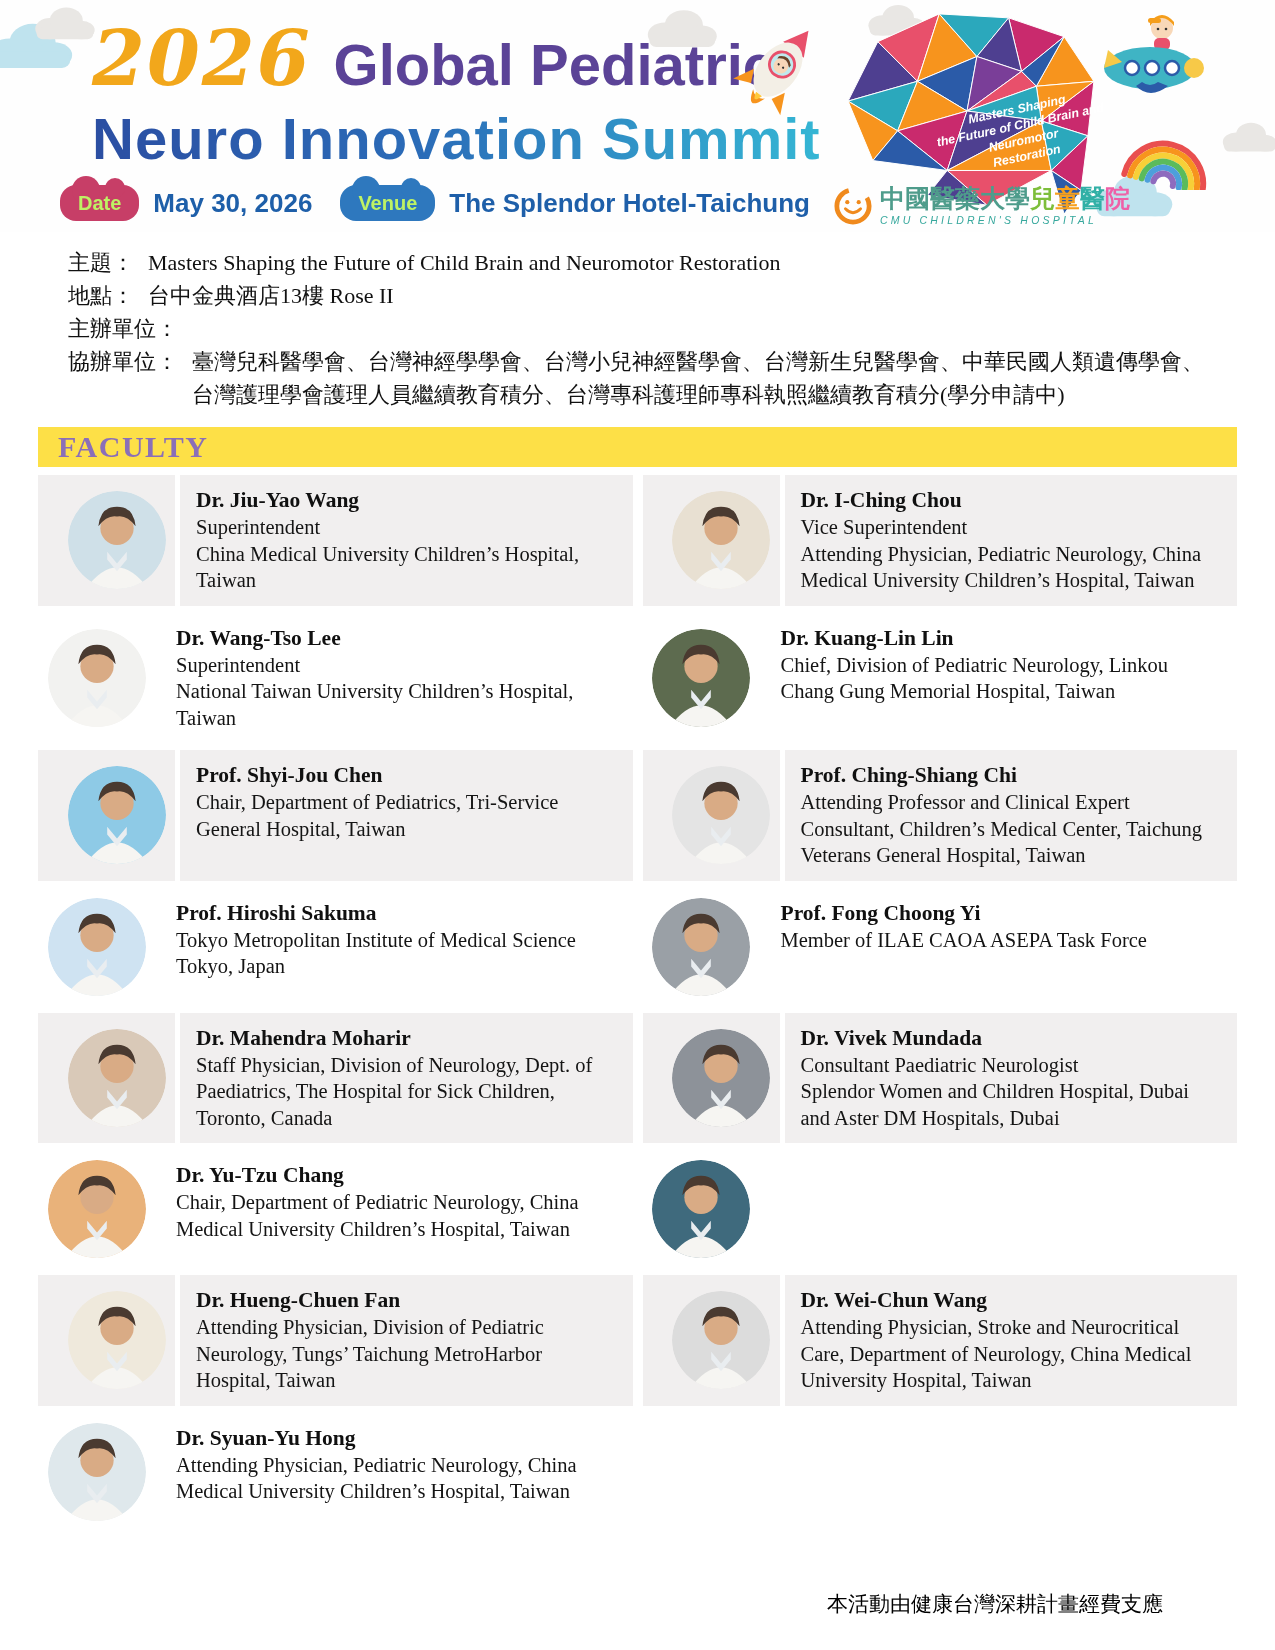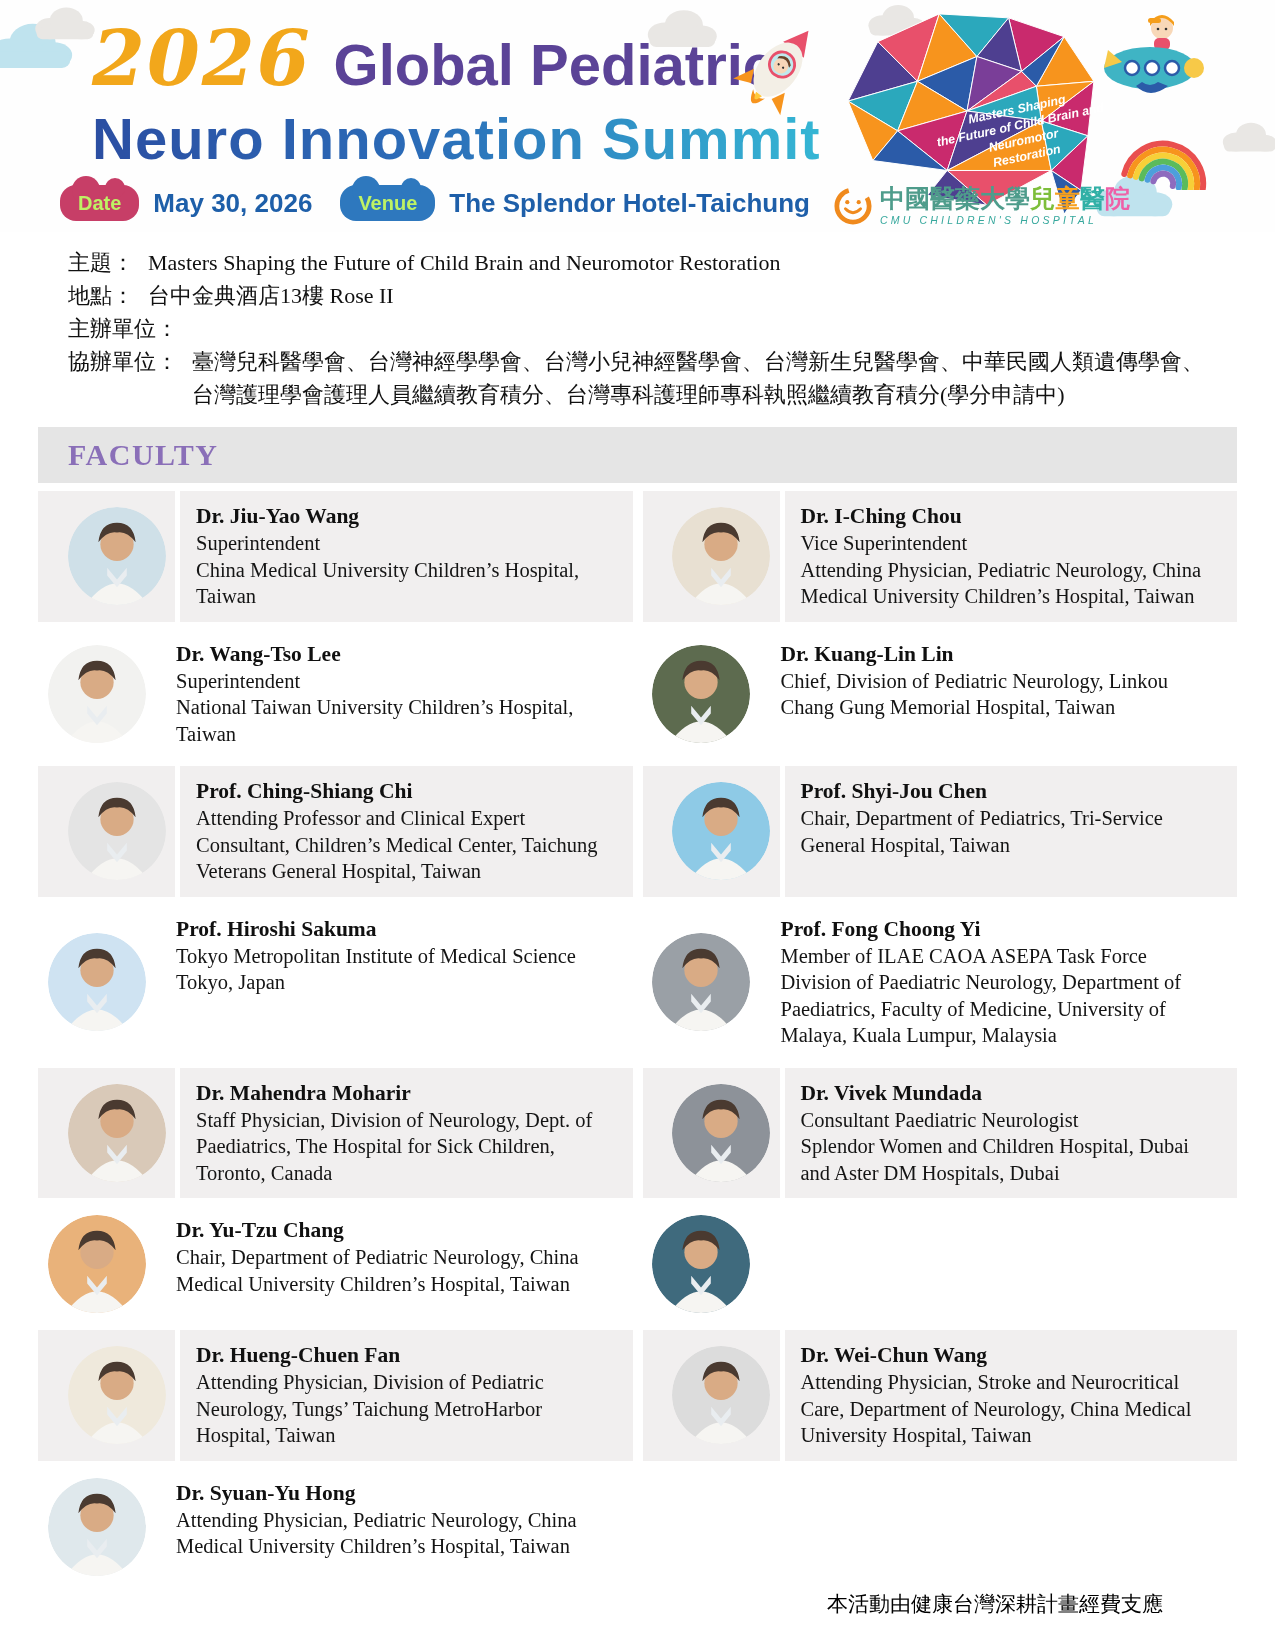--- a/index.html
+++ b/index.html
@@ -36,21 +36,21 @@
   .logo-cn .c2 { color:#31B0A6; } .logo-cn .c3 { color:#EF5FA7; }
   .logo-en { font-size:10.5px; letter-spacing:3.2px; color:#35A79C; font-family:"Liberation Sans", sans-serif; margin-top:3px;font-style:italic; }
 
   
   .info { margin:14px 60px 0 68px; }
   .info-row { display:flex; font-size:22px; line-height:33px; color:#111; }
   .info-label { white-space:nowrap; margin-right:14px; }
   .info-value { flex:1; }
 
   
-  .faculty-band { margin:16px 38px 8px; background:#e5e5e5; height:56px; display:flex; align-items:center; padding-left:30px; }
+  .faculty-band { margin:16px 38px 8px; background:#fde047; height:40px; display:flex; align-items:center; padding-left:20px; }
   .faculty-title { color:#8A6FB8; font-weight:bold; font-size:30px; letter-spacing:1.5px; font-family:"Liberation Serif", serif; }
   .fgrid { margin:0 38px; }
   .frow { display:flex; gap:10px; margin-bottom:7px; }
   .fcell { flex:1; display:flex; background:transparent; }
   .frow.gray .fcell.filled { background:#F1EFEF;padding-left:20px; }
   .photo-cell { width:122px; min-width:122px; display:flex; align-items:center; justify-content:center; border-right:5px solid #fff; padding:10px 0; }
   .avatar { width:98px; height:98px; border-radius:50%; overflow:hidden; position:relative; }
   .avatar svg { display:block; }
   .text-cell { padding:13px 14px 12px 16px; }
   .member-name { font-weight:bold; font-size:21.5px; color:#101010; margin-bottom:1px; }
@@ -330,54 +330,54 @@
               <div class="member-line">Chief, Division of Pediatric Neurology, Linkou Chang Gung Memorial Hospital, Taiwan</div>
             </div>
       </div>
     </div>
       </div>
       <div class="frow gray">
         <div class="fcell filled">
       <div class="photo-cell">
         <div class="avatar">
           <svg width="98" height="98" viewBox="0 0 100 100">
+            <circle cx="50" cy="50" r="50" class="av-bg" fill="#8ecae6"></circle>
+            <path d="M18 100 Q50 56 82 100 Z" fill="#f6f5f2"></path>
+            <circle cx="50" cy="38" r="17" fill="#d9ab85"></circle>
+            <path d="M31 36 Q33 16 50 16 Q67 16 69 36 Q60 24 50 26 Q40 24 31 36 Z" fill="#4a3a30"></path>
+            <path d="M40 62 L50 74 L60 62 L60 70 L50 82 L40 70 Z" fill="#e9edf0"></path>
+          </svg>
+        </div>
+      </div>
+      <div class="text-cell">
+        <div class="member-name">Prof. Shyi-Jou Chen</div>
+        <div class="member-lines">
+              <div class="member-line">Chair, Department of Pediatrics, Tri-Service General Hospital, Taiwan</div>
+            </div>
+      </div>
+    </div>
+        <div class="fcell filled">
+      <div class="photo-cell">
+        <div class="avatar">
+          <svg width="98" height="98" viewBox="0 0 100 100">
             <circle cx="50" cy="50" r="50" class="av-bg" fill="#e4e4e4"></circle>
             <path d="M18 100 Q50 56 82 100 Z" fill="#f6f5f2"></path>
             <circle cx="50" cy="38" r="17" fill="#d9ab85"></circle>
             <path d="M31 36 Q33 16 50 16 Q67 16 69 36 Q60 24 50 26 Q40 24 31 36 Z" fill="#4a3a30"></path>
             <path d="M40 62 L50 74 L60 62 L60 70 L50 82 L40 70 Z" fill="#e9edf0"></path>
           </svg>
         </div>
       </div>
       <div class="text-cell">
         <div class="member-name">Prof. Ching-Shiang Chi</div>
         <div class="member-lines">
               <div class="member-line">Attending Professor and Clinical Expert Consultant, Children’s Medical Center, Taichung Veterans General Hospital, Taiwan</div>
             </div>
       </div>
     </div>
-        <div class="fcell filled">
-      <div class="photo-cell">
-        <div class="avatar">
-          <svg width="98" height="98" viewBox="0 0 100 100">
-            <circle cx="50" cy="50" r="50" class="av-bg" fill="#8ecae6"></circle>
-            <path d="M18 100 Q50 56 82 100 Z" fill="#f6f5f2"></path>
-            <circle cx="50" cy="38" r="17" fill="#d9ab85"></circle>
-            <path d="M31 36 Q33 16 50 16 Q67 16 69 36 Q60 24 50 26 Q40 24 31 36 Z" fill="#4a3a30"></path>
-            <path d="M40 62 L50 74 L60 62 L60 70 L50 82 L40 70 Z" fill="#e9edf0"></path>
-          </svg>
-        </div>
-      </div>
-      <div class="text-cell">
-        <div class="member-name">Prof. Shyi-Jou Chen</div>
-        <div class="member-lines">
-              <div class="member-line">Chair, Department of Pediatrics, Tri-Service General Hospital, Taiwan</div>
-            </div>
-      </div>
-    </div>
       </div>
       <div class="frow">
         <div class="fcell filled">
       <div class="photo-cell">
         <div class="avatar">
           <svg width="98" height="98" viewBox="0 0 100 100">
             <circle cx="50" cy="50" r="50" class="av-bg" fill="#cfe3f2"></circle>
             <path d="M18 100 Q50 56 82 100 Z" fill="#f6f5f2"></path>
             <circle cx="50" cy="38" r="17" fill="#d9ab85"></circle>
             <path d="M31 36 Q33 16 50 16 Q67 16 69 36 Q60 24 50 26 Q40 24 31 36 Z" fill="#4a3a30"></path>
@@ -401,21 +401,20 @@
             <circle cx="50" cy="38" r="17" fill="#d9ab85"></circle>
             <path d="M31 36 Q33 16 50 16 Q67 16 69 36 Q60 24 50 26 Q40 24 31 36 Z" fill="#4a3a30"></path>
             <path d="M40 62 L50 74 L60 62 L60 70 L50 82 L40 70 Z" fill="#e9edf0"></path>
           </svg>
         </div>
       </div>
       <div class="text-cell">
         <div class="member-name">Prof. Fong Choong Yi</div>
         <div class="member-lines">
               <div class="member-line">Member of ILAE CAOA ASEPA Task Force</div>
-              <div class="member-line">Division of Paediatric Neurology, Department of Paediatrics, Faculty of Medicine, University of Malaya, Kuala Lumpur, Malaysia</div>
             </div>
       </div>
     </div>
       </div>
       <div class="frow gray">
         <div class="fcell filled">
       <div class="photo-cell">
         <div class="avatar">
           <svg width="98" height="98" viewBox="0 0 100 100">
             <circle cx="50" cy="50" r="50" class="av-bg" fill="#d9c9b8"></circle>

